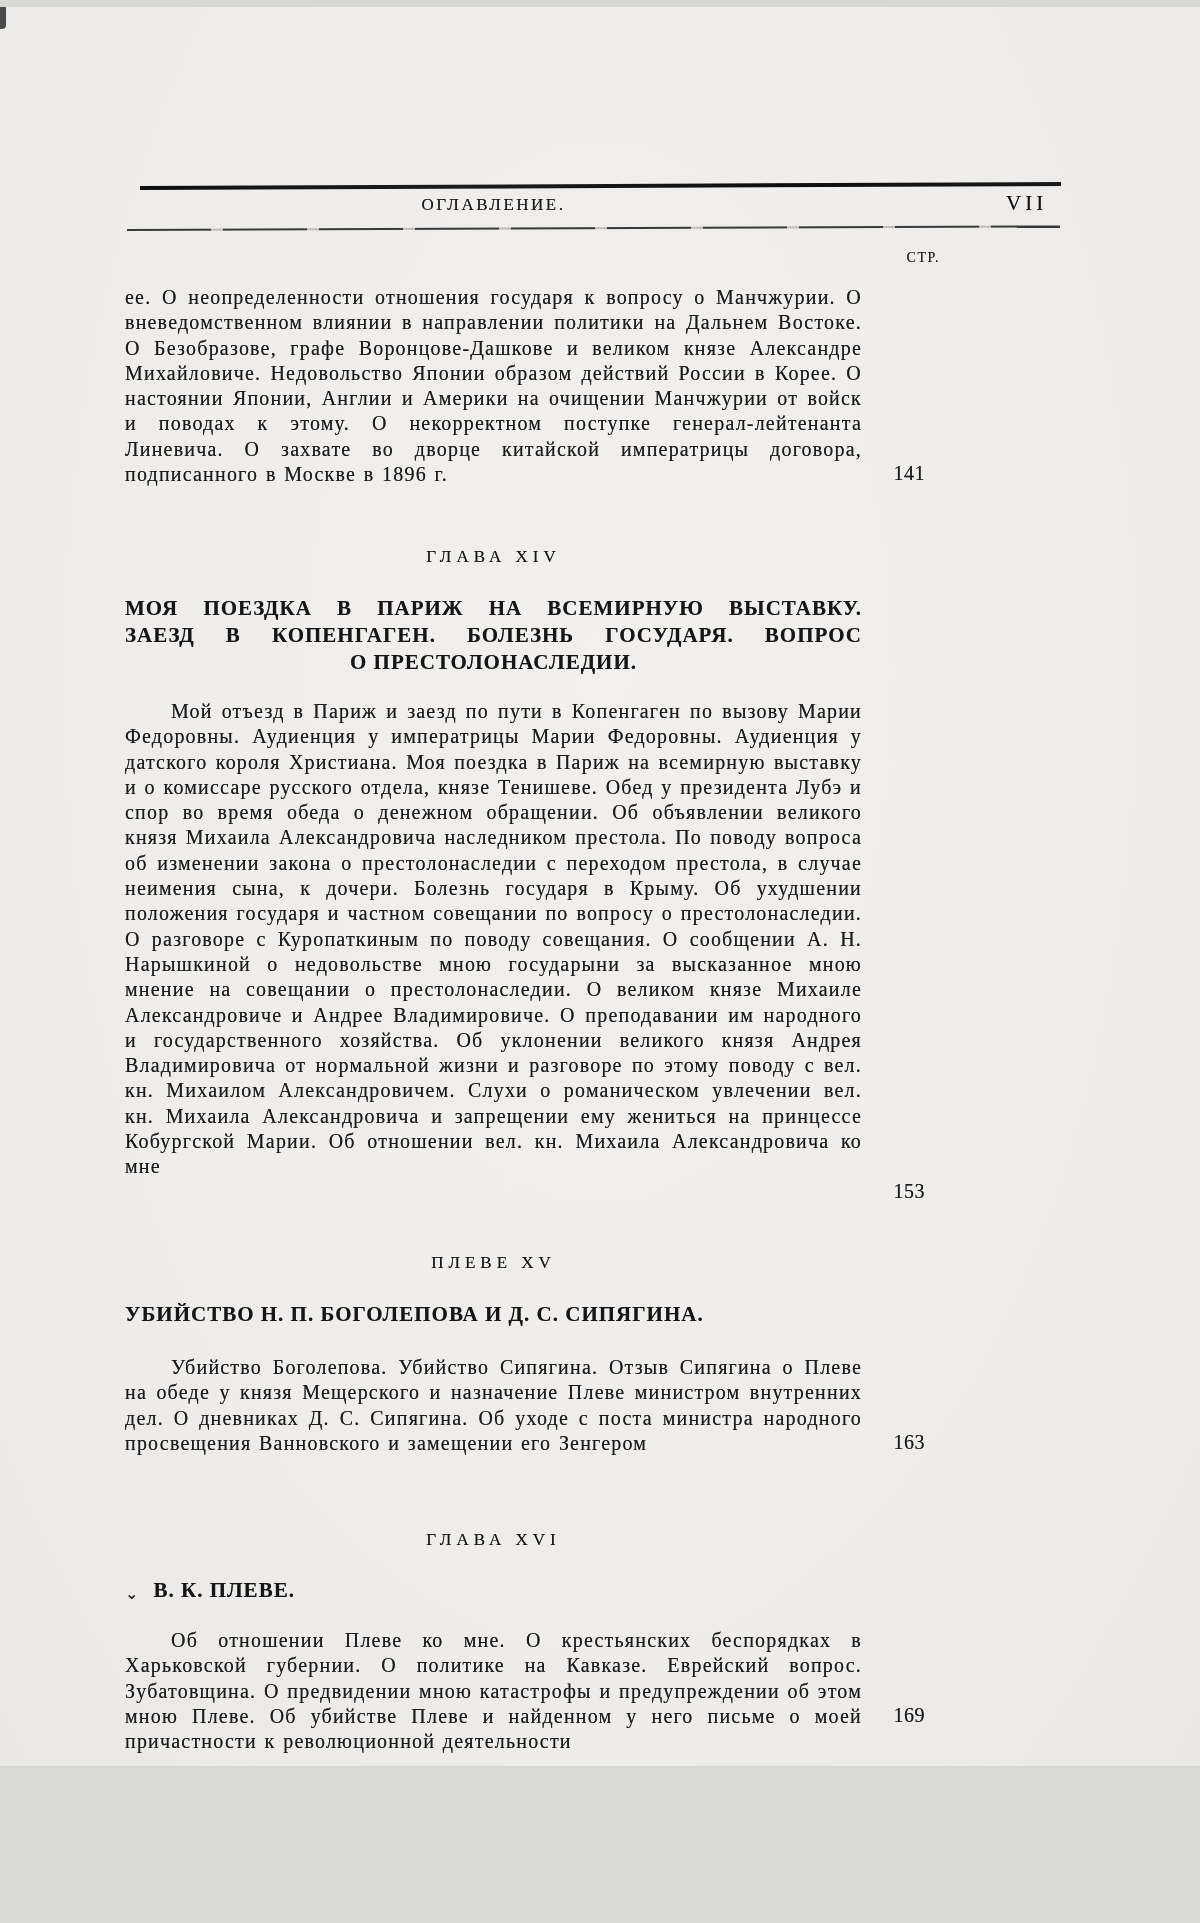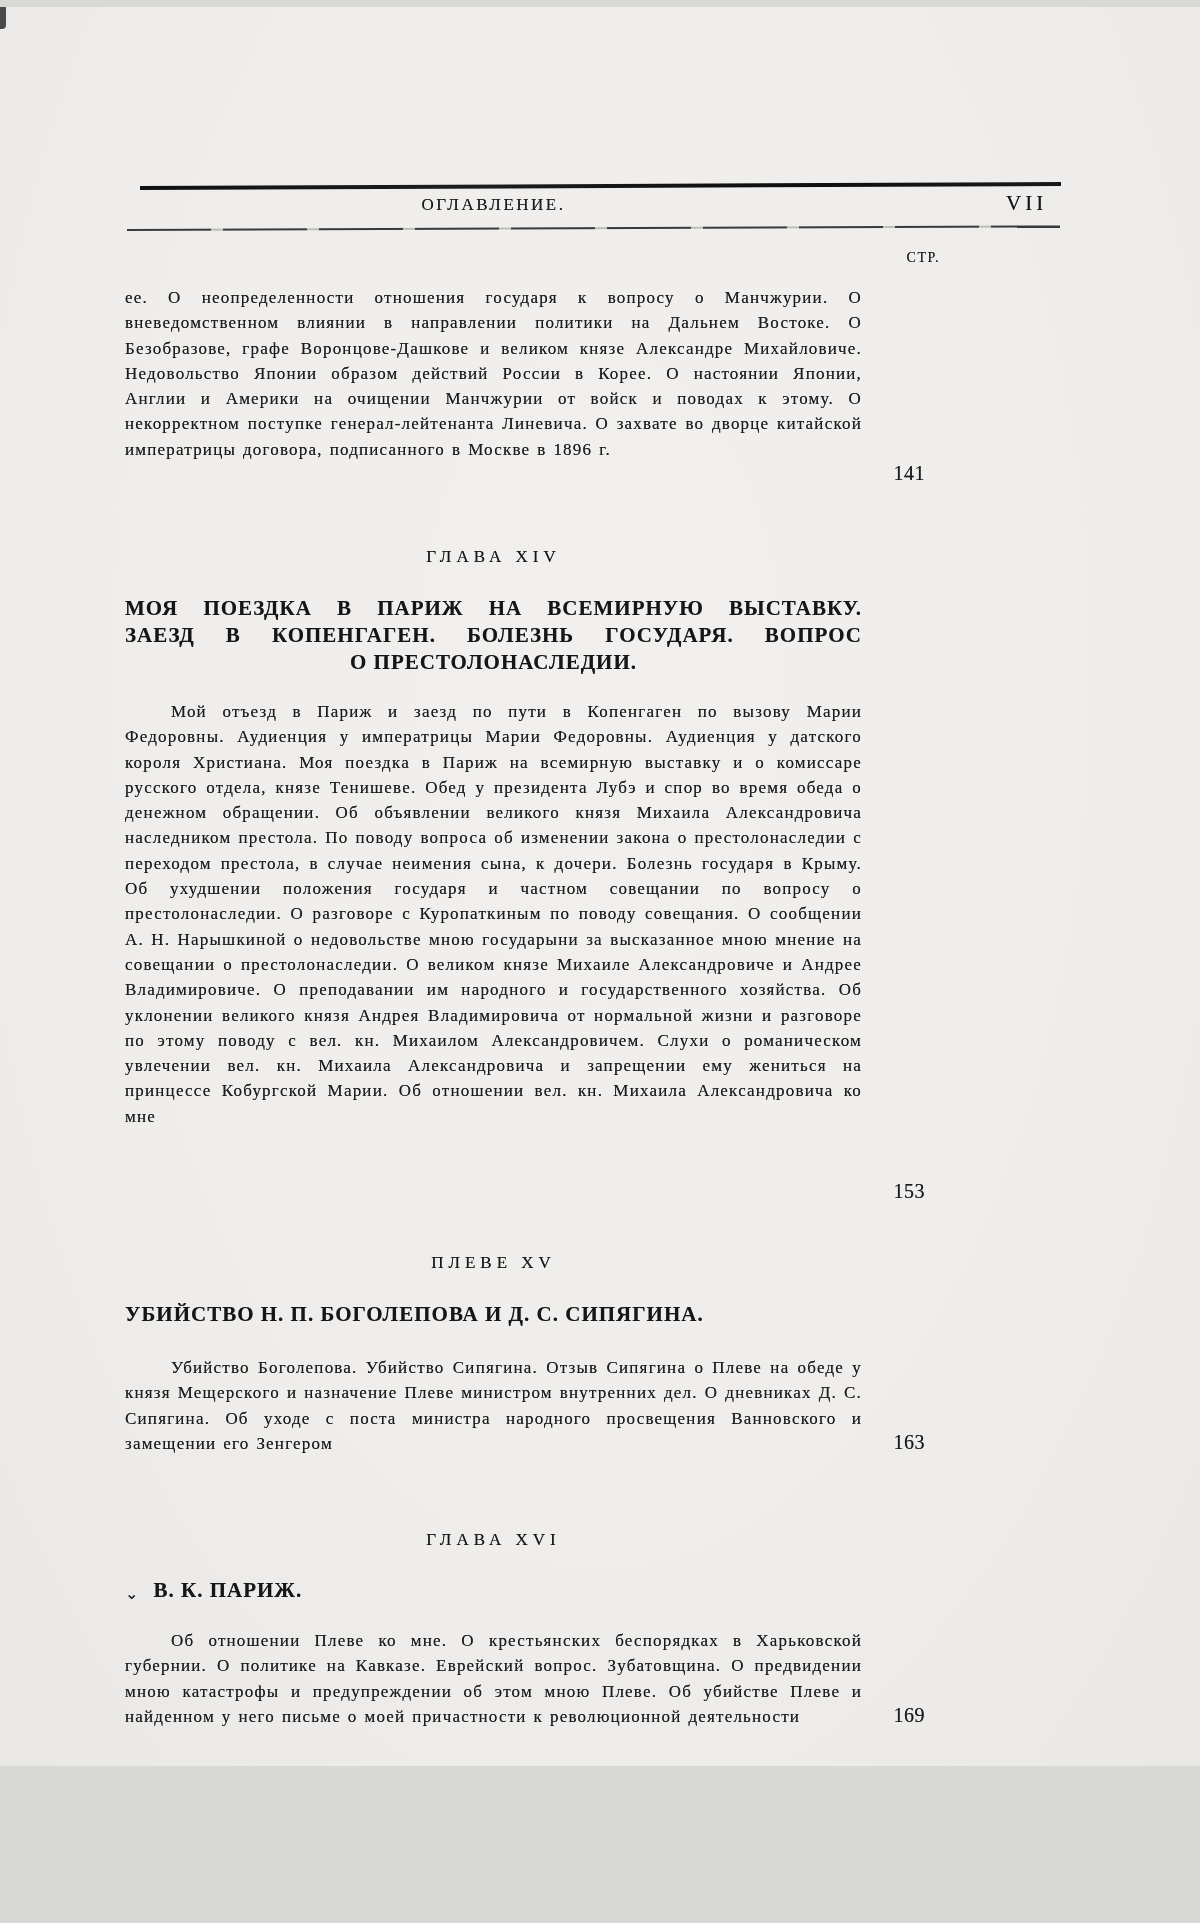--- a/index.html
+++ b/index.html
@@ -32,21 +32,21 @@
     text-shadow:0 0 .5px rgba(20,20,20,.6);
   }
   .col-label{
     position:absolute;left:125px;top:243px;width:815px;text-align:right;
     font-size:14px;letter-spacing:1.5px;color:#202020;
     text-shadow:0 0 .4px rgba(20,20,20,.6);
   }
   
   .block{position:absolute;left:125px;width:815px;}
   .body-text{
-    width:737px;font-size:17px;line-height:25.3px;text-align:justify;
+    width:737px;font-size:20px;line-height:25.3px;text-align:justify;
     color:#1c1c1c;letter-spacing:1.2px;word-spacing:1.5px;
     text-shadow:0 0 .5px rgba(20,20,20,.65);
   }
   .indent{text-indent:46px;}
   .page-ref{
     position:absolute;right:15px;font-size:20px;color:#1b1b1b;
     text-shadow:0 0 .5px rgba(20,20,20,.65);letter-spacing:.5px;
   }
   .chapter-label{
     width:737px;text-align:center;font-size:17px;letter-spacing:5px;color:#171717;
@@ -113,21 +113,21 @@
   <div class="block" style="top:1348px">
     <p class="body-text indent" style="margin:0">Убийство Боголепова. Убийство Сипягина. Отзыв Сипягина о Плеве на обеде у князя Мещерского и назначение Плеве министром внутренних дел. О дневниках Д. С. Сипягина. Об уходе с поста министра народного просвещения Ванновского и замещении его Зенгером</p>
     <span class="page-ref" style="top:76px">163</span>
   </div>
 
   <div class="block" style="top:1523px">
     <div class="chapter-label">ГЛАВА XVI</div>
   </div>
   <div class="block" style="top:1570px">
     <div class="chapter-title centered">
-      <span class="title-mark">⌄</span><span>В. К. ПАРИЖ.</span>
+      <span class="title-mark">⌄</span><span>В. К. ПЛЕВЕ.</span>
     </div>
   </div>
   <div class="block" style="top:1621px">
     <p class="body-text indent" style="margin:0">Об отношении Плеве ко мне. О крестьянских беспорядках в Харьковской губернии. О политике на Кавказе. Еврейский вопрос. Зубатовщина. О предвидении мною катастрофы и предупреждении об этом мною Плеве. Об убийстве Плеве и найденном у него письме о моей причастности к революционной деятельности</p>
     <span class="page-ref" style="top:76px">169</span>
   </div>
 
   <div class="watermark">Библиотека "Руниверс"</div>
 
 </div>

